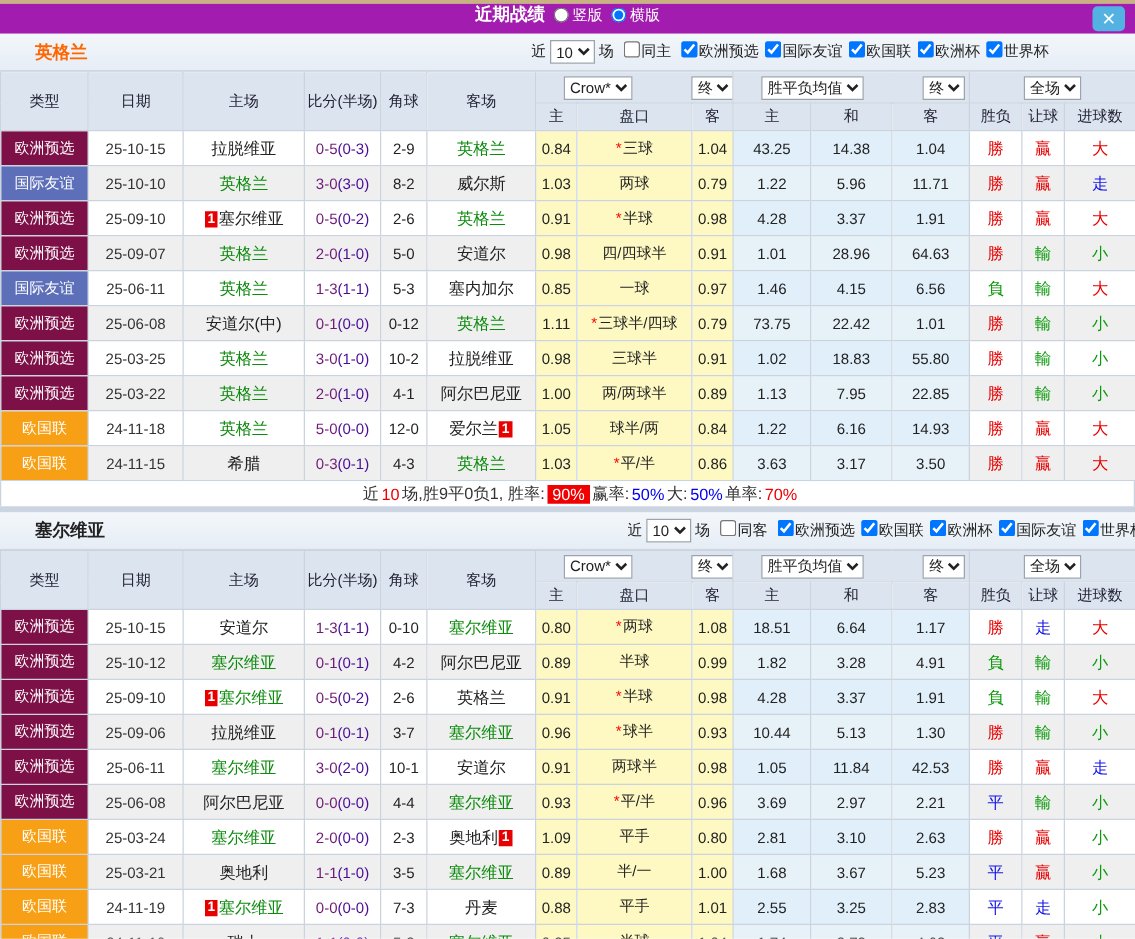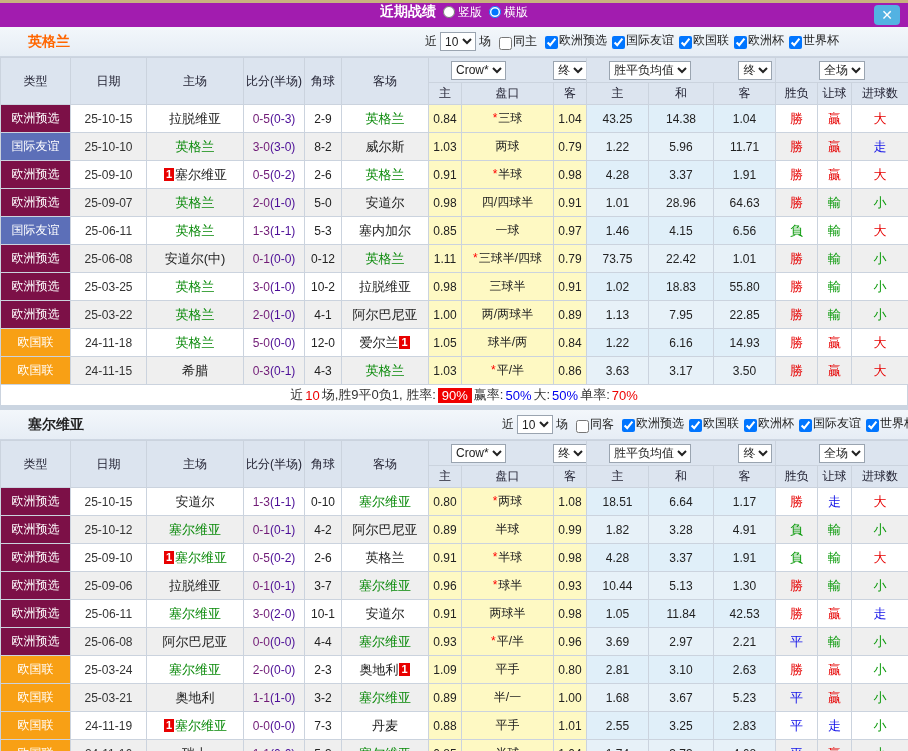--- a/index.html
+++ b/index.html
@@ -18,21 +18,21 @@
     color:#fff;display:flex;align-items:center;justify-content:center;font-weight:bold;font-size:14px;cursor:pointer}
   .filter-bar{height:29px;background:linear-gradient(#F3F7FB,#E6EDF5);border-bottom:1px solid #CDD6E2;
     display:flex;align-items:center;position:relative}
   .team-title{position:absolute;left:28px;font-size:14px;font-weight:bold}
   .t-eng{color:#FF6600}
   .t-srb{color:#222}
   .controls{display:flex;align-items:center;gap:3px;white-space:nowrap}
   .ctrl-a{margin-left:425px}
   .ctrl-b{margin-left:502px}
   select{font-size:12px;height:19px;border:1px solid #9AA4B0;background:#fff;color:#222}
-  .cb{display:inline-flex;align-items:flex-end;cursor:pointer}
+  .cb{display:inline-flex;align-items:flex-start;cursor:pointer}
   .cb input{margin:0 1px 0 5px;width:13px;height:13px}
 
   table.results{border-collapse:collapse;table-layout:fixed;width:908px}
   table.results th,table.results td{border:1px solid #CBD3DE;text-align:center;padding:0;overflow:hidden;white-space:nowrap}
   thead th{background:#DCE4EF;font-weight:normal;font-size:12px;color:#223}
   tr.h1 th{height:24px}
   tr.h2 th{height:21px}
   th.dd select{margin:0 22px}
   tbody tr{height:28px}
   tr.odd td{background:#FFFFFF}
@@ -554,21 +554,21 @@
           <td class="avg">2.63</td>
           <td class="res c-red">勝</td>
           <td class="res c-red">贏</td>
           <td class="res c-green">小</td>
         </tr>
         <tr class="even">
           <td class="league unl">欧国联</td>
           <td class="date">25-03-21</td>
           <td class="team"><span class="tname">奥地利</span></td>
           <td class="score"><span class="ft">1-1</span><span class="ht">(1-0)</span></td>
-          <td class="corner">3-2</td>
+          <td class="corner">3-5</td>
           <td class="team"><span class="tname sel">塞尔维亚</span></td>
           <td class="odds">0.89</td>
           <td class="odds hcap"><span>半/一</span></td>
           <td class="odds">1.00</td>
           <td class="avg">1.68</td>
           <td class="avg">3.67</td>
           <td class="avg">5.23</td>
           <td class="res c-blue">平</td>
           <td class="res c-red">贏</td>
           <td class="res c-green">小</td>

